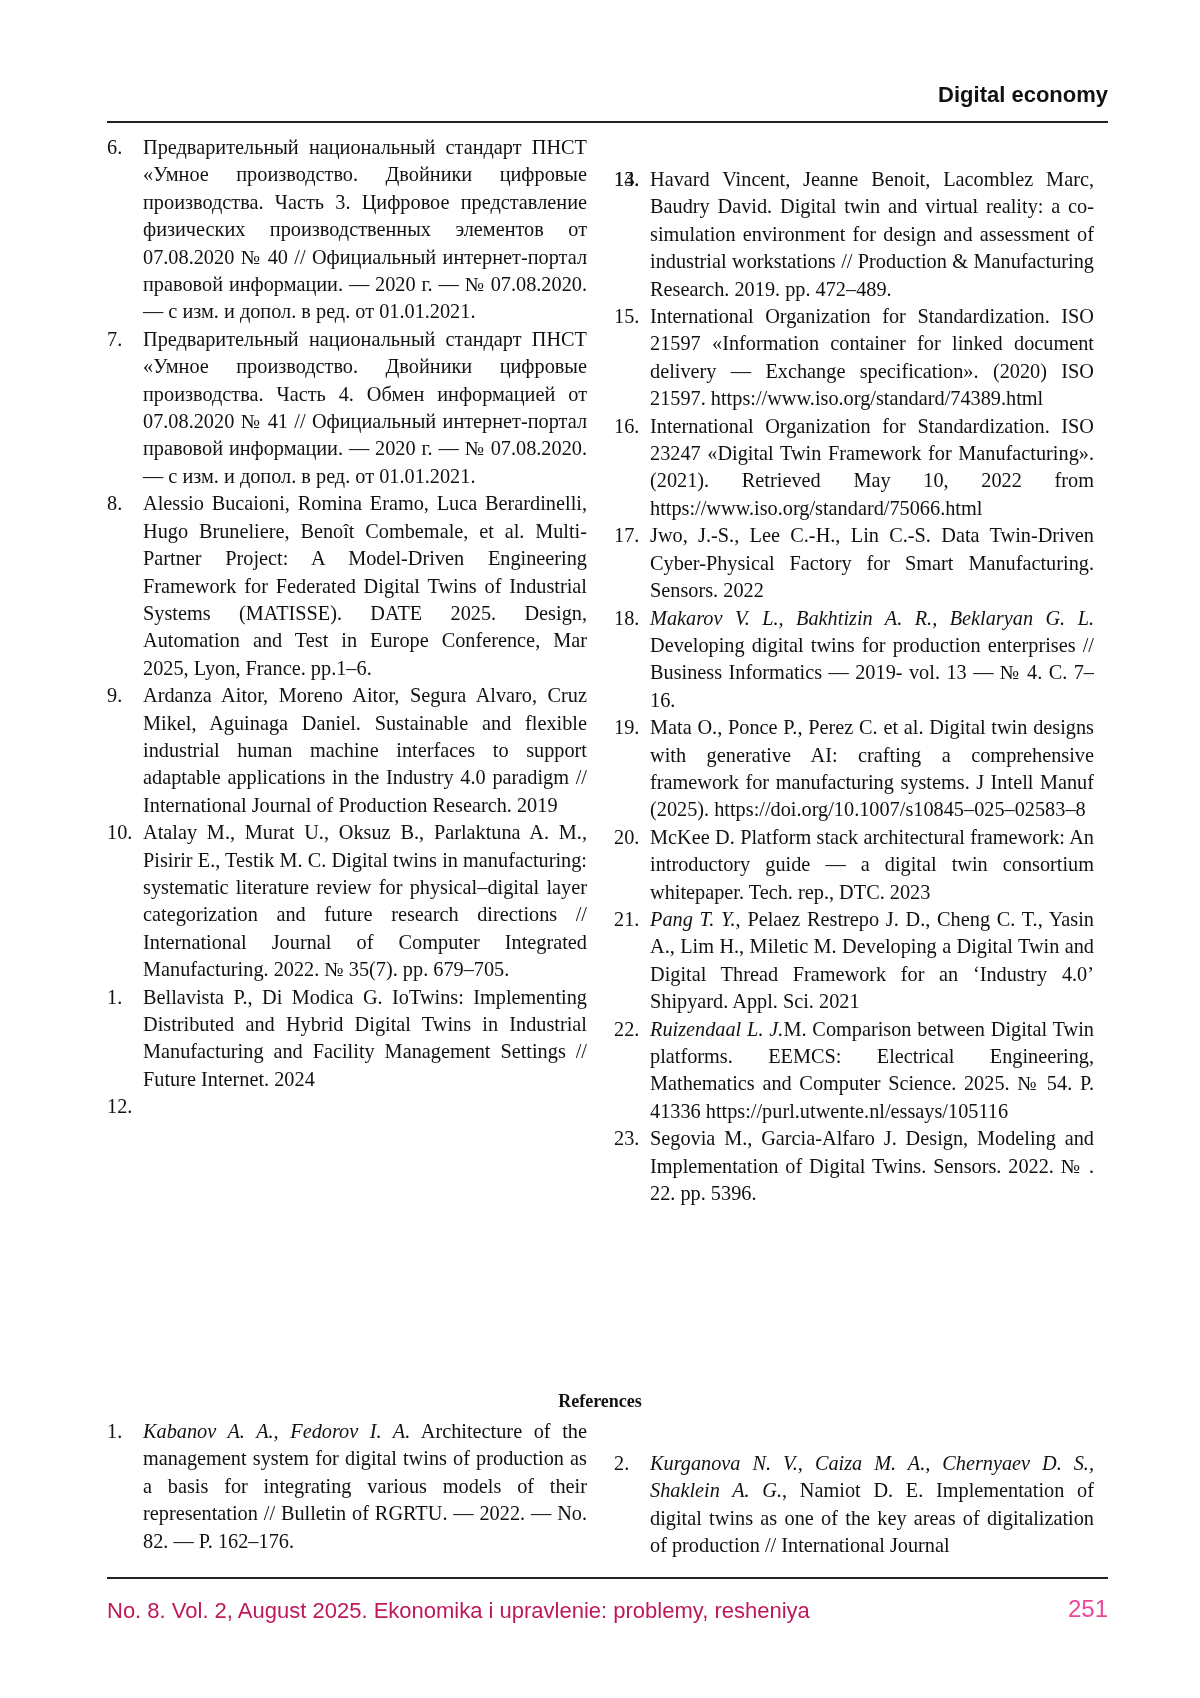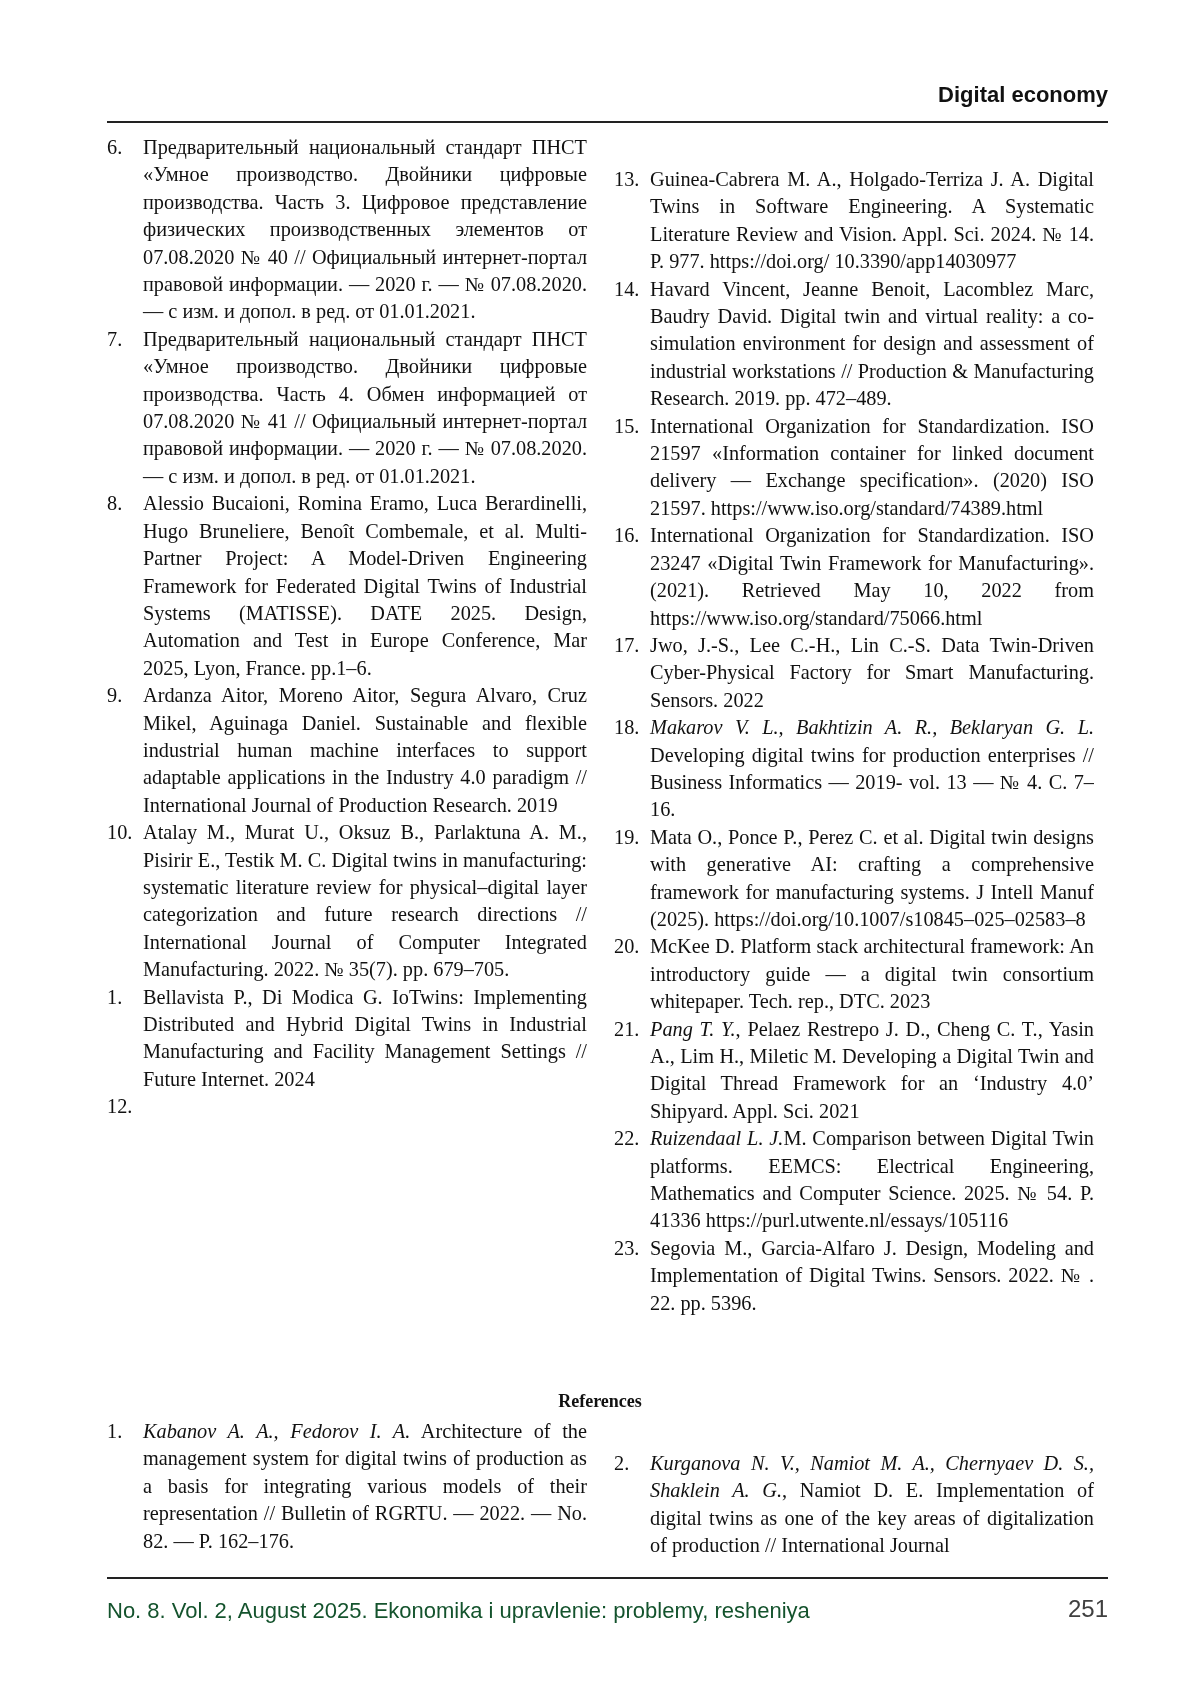--- a/index.html
+++ b/index.html
@@ -21,25 +21,25 @@
   .ref { position: relative; padding-left: 36px; text-align: justify; text-align-last: left; }
   .ref .num { position: absolute; left: 0; top: 0; }
   .ref i { font-style: italic; }
   .refs-heading {
     position: absolute; left: 0; width: 1200px; top: 1391px; text-align: center;
     font-family: "Liberation Serif", serif; font-weight: bold; font-size: 18px;
   }
   .col2 { top: 1418px; }
   .footer-left {
     position: absolute; left: 107px; top: 1598px;
-    font-family: "Liberation Sans", sans-serif; font-size: 22px; color: #14532d;
+    font-family: "Liberation Sans", sans-serif; font-size: 22px; color: #be185d;
   }
   .footer-right {
     position: absolute; right: 92px; top: 1595px;
-    font-family: "Liberation Sans", sans-serif; font-size: 24px; color: #404040;
+    font-family: "Liberation Sans", sans-serif; font-size: 24px; color: #ec4899;
   }
 </style>
 </head>
 <body>
 
 <div class="page">
   <div class="running-head">Digital economy</div>
   <div class="rule-top"></div>
 
   <div class="col left">
@@ -49,21 +49,21 @@
       <li class="ref"><span class="num">8.</span><span>Alessio Bucaioni, Romina Eramo, Luca Berardinelli, Hugo Bruneliere, Benoît Combemale, et al. Multi-Partner Project: A Model-Driven Engineering Framework for Federated Digital Twins of Industrial Systems (MATISSE). DATE 2025. Design, Automation and Test in Europe Conference, Mar 2025, Lyon, France. pp.1–6.</span></li>
       <li class="ref"><span class="num">9.</span><span>Ardanza Aitor, Moreno Aitor, Segura Alvaro, Cruz Mikel, Aguinaga Daniel. Sustainable and flexible industrial human machine interfaces to support adaptable applications in the Industry 4.0 paradigm // International Journal of Production Research. 2019</span></li>
       <li class="ref"><span class="num">10.</span><span>Atalay M., Murat U., Oksuz B., Parlaktuna A. M., Pisirir E., Testik M. C. Digital twins in manufacturing: systematic literature review for physical–digital layer categorization and future research directions // International Journal of Computer Integrated Manufacturing. 2022. № 35(7). pp. 679–705.</span></li>
       <li class="ref"><span class="num">1.</span><span>Bellavista P., Di Modica G. IoTwins: Implementing Distributed and Hybrid Digital Twins in Industrial Manufacturing and Facility Management Settings // Future Internet. 2024</span></li>
       <li class="ref"><span class="num">12.</span></li>
     </ol>
   </div>
 
   <div class="col right">
     <ol class="refs">
-      <li class="ref"><span class="num">13.</span><span>Guinea-Cabrera M. A., Holgado-Terriza J. A. Digital Twins in Software Engineering. A Systematic Literature Review and Vision. Appl. Sci. 2024. № 14. P. 977. https://doi.org/ 10.3390/app14030977</span></li>
+      <li class="ref"><span class="num">13.</span></li>
       <li class="ref"><span class="num">14.</span><span>Havard Vincent, Jeanne Benoit, Lacomblez Marc, Baudry David. Digital twin and virtual reality: a co-simulation environment for design and assessment of industrial workstations // Production &amp; Manufacturing Research. 2019. pp. 472–489.</span></li>
       <li class="ref"><span class="num">15.</span><span>International Organization for Standardization. ISO 21597 «Information container for linked document delivery — Exchange specification». (2020) ISO 21597. https://www.iso.org/standard/74389.html</span></li>
       <li class="ref"><span class="num">16.</span><span>International Organization for Standardization. ISO 23247 «Digital Twin Framework for Manufacturing». (2021). Retrieved May 10, 2022 from https://www.iso.org/standard/75066.html</span></li>
       <li class="ref"><span class="num">17.</span><span>Jwo, J.-S., Lee C.-H., Lin C.-S. Data Twin-Driven Cyber-Physical Factory for Smart Manufacturing. Sensors. 2022</span></li>
       <li class="ref"><span class="num">18.</span><i>Makarov V. L., Bakhtizin A. R., Beklaryan G. L.</i><span> Developing digital twins for production enterprises // Business Informatics — 2019- vol. 13 — № 4. C. 7–16.</span></li>
       <li class="ref"><span class="num">19.</span><span>Mata O., Ponce P., Perez C. et al. Digital twin designs with generative AI: crafting a comprehensive framework for manufacturing systems. J Intell Manuf (2025). https://doi.org/10.1007/s10845–025–02583–8</span></li>
       <li class="ref"><span class="num">20.</span><span>McKee D. Platform stack architectural framework: An introductory guide — a digital twin consortium whitepaper. Tech. rep., DTC. 2023</span></li>
       <li class="ref"><span class="num">21.</span><i>Pang T. Y.</i><span>, Pelaez Restrepo J. D., Cheng C. T., Yasin A., Lim H., Miletic M. Developing a Digital Twin and Digital Thread Framework for an ‘Industry 4.0’ Shipyard. Appl. Sci. 2021</span></li>
       <li class="ref"><span class="num">22.</span><i>Ruizendaal L. J.</i><span>M. Comparison between Digital Twin platforms. EEMCS: Electrical Engineering, Mathematics and Computer Science. 2025. № 54. P. 41336 https://purl.utwente.nl/essays/105116</span></li>
       <li class="ref"><span class="num">23.</span><span>Segovia M., Garcia-Alfaro J. Design, Modeling and Implementation of Digital Twins. Sensors. 2022. № . 22. pp. 5396.</span></li>
@@ -72,20 +72,20 @@
 
   <div class="refs-heading">References</div>
 
   <div class="col left col2">
     <ol class="refs">
       <li class="ref"><span class="num">1.</span><i>Kabanov A. A., Fedorov I. A.</i><span> Architecture of the management system for digital twins of production as a basis for integrating various models of their representation // Bulletin of RGRTU. — 2022. — No. 82. — P. 162–176.</span></li>
     </ol>
   </div>
   <div class="col right col2">
     <ol class="refs">
-      <li class="ref"><span class="num">2.</span><i>Kurganova N. V., Namiot M. A., Chernyaev D. S., Shaklein A. G.</i><span>, Namiot D. E. Implementation of digital twins as one of the key areas of digitalization of production // International Journal</span></li>
+      <li class="ref"><span class="num">2.</span><i>Kurganova N. V., Caiza M. A., Chernyaev D. S., Shaklein A. G.</i><span>, Namiot D. E. Implementation of digital twins as one of the key areas of digitalization of production // International Journal</span></li>
     </ol>
   </div>
 
   <div class="rule-bottom"></div>
   <div class="footer-left">No. 8. Vol. 2, August 2025. Ekonomika i upravlenie: problemy, resheniya</div>
   <div class="footer-right">251</div>
 </div>
 
 </body></html>

